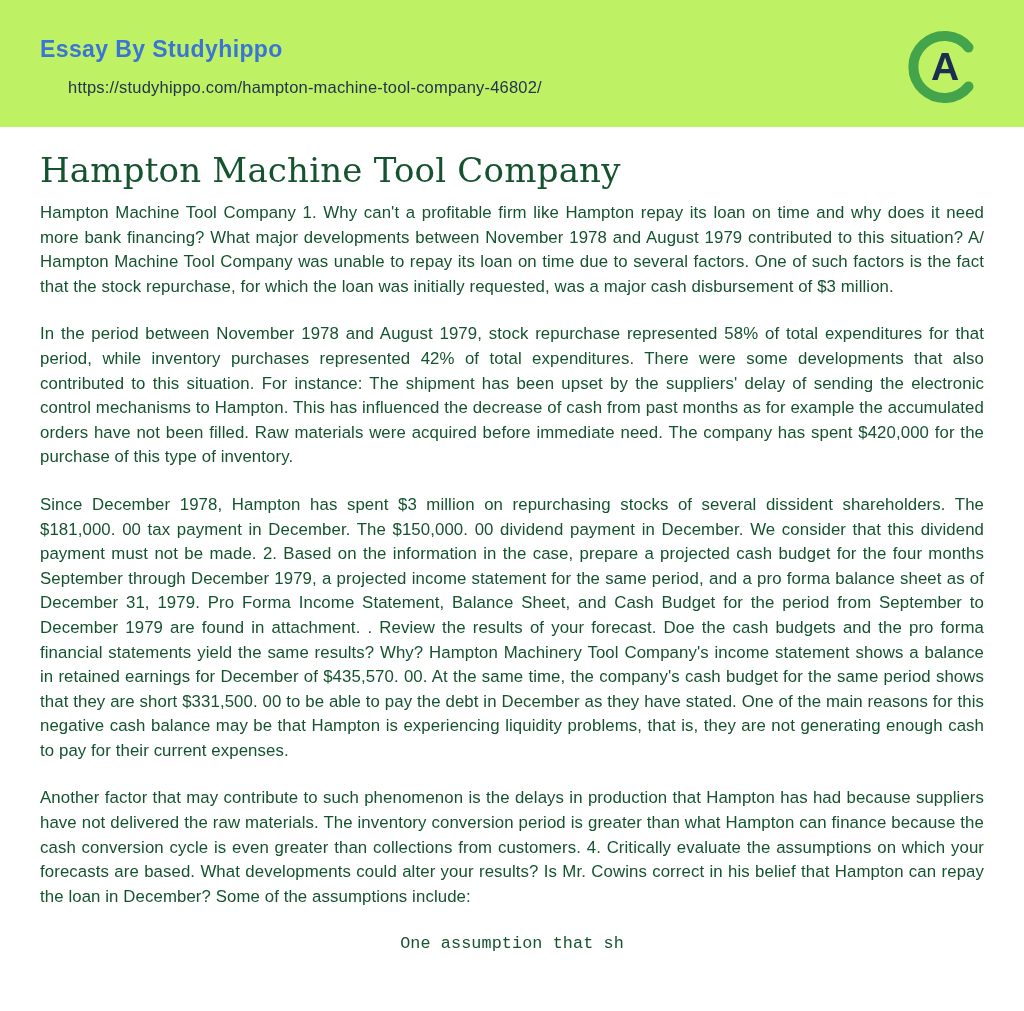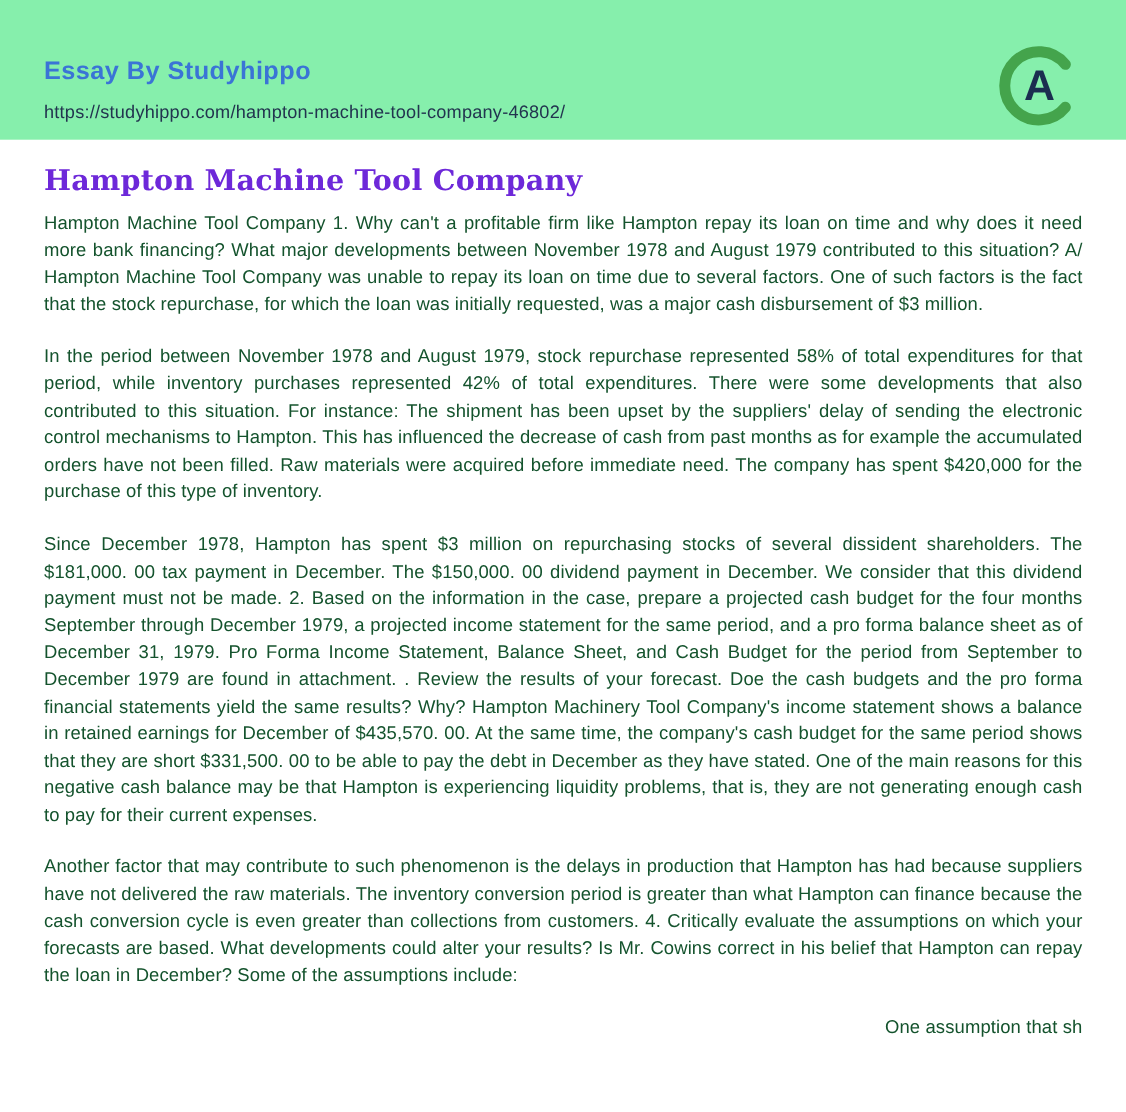--- a/index.html
+++ b/index.html
@@ -5,72 +5,74 @@
   * { margin: 0; padding: 0; box-sizing: border-box; }
   html, body { background: #ffffff; }
   body {
     width: 1024px;
     height: 1011px;
     overflow: hidden;
     font-family: "Liberation Sans", "DejaVu Sans", sans-serif;
     color: #33475b;
   }
   .site-header {
-    background: #86efac;
+    background: #bef264;
     height: 127px;
     padding: 36px 40px 0 40px;
     display: flex;
     justify-content: space-between;
-    align-items: center;
+    align-items: flex-start;
   }
   .site-title {
     color: #3a74d6;
     font-size: 23px;
     font-weight: 700;
     letter-spacing: 0.4px;
   }
   .site-url {
     display: block;
     margin-top: 15px;
     color: #22344f;
     font-size: 16.5px;
     text-decoration: none;
     letter-spacing: 0.2px;
     cursor: pointer;
+    margin-left: 28px;
   }
   .logo {
     width: 78px;
     height: 78px;
     margin-top: -8px;
     position: relative;
     flex: 0 0 auto;
   }
   .logo svg { display: block; width: 78px; height: 78px; }
   .content {
     padding: 0 40px;
   }
   .article-title {
     font-family: "DejaVu Serif", "Liberation Serif", serif;
-    font-weight: 700;
-    font-size: 26px;
-    color: #6d28d9;
+    font-weight: 400;
+    font-size: 34px;
+    color: #14532d;
     margin: 23px 0 11px 0;
     letter-spacing: 0.2px;
   }
   .paragraph {
     font-size: 16.8px;
     line-height: 24.6px;
     text-align: justify;
     color: #14532d;
     margin-bottom: 23px;
     letter-spacing: 0.1px;
   }
   .paragraph:last-child {
-    text-align: right;
+    text-align: center;
     margin-bottom: 0;
+    font-family: Liberation Mono, monospace;
   }
 </style>
 </head>
 <body>
 
 <div class="page">
 
   <header class="site-header">
     <div class="header-text">
       <div class="site-title">Essay By Studyhippo</div>

